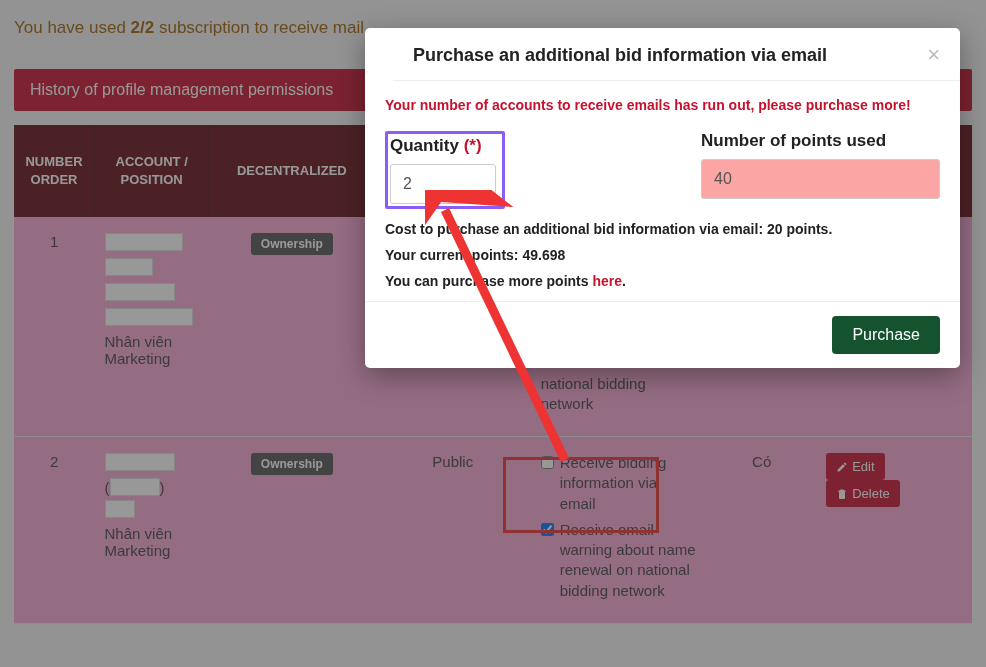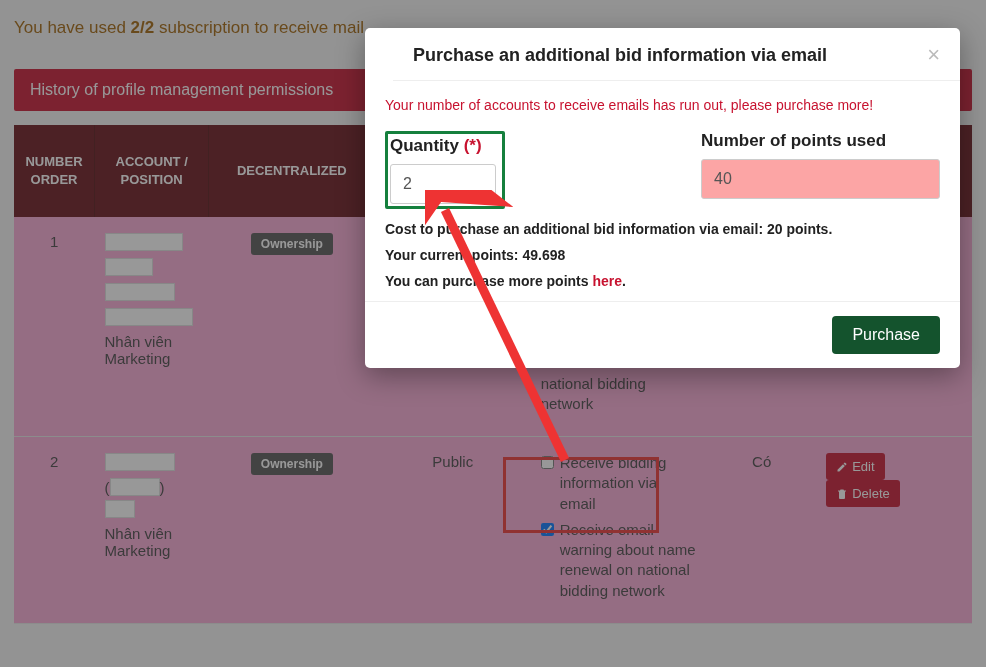--- a/index.html
+++ b/index.html
@@ -92,34 +92,34 @@
   z-index: 20;
 }
 .modal-head {
   padding: 16px 20px 14px;
   border-bottom: 1px solid #eee;
   display: flex; justify-content: space-between; align-items: flex-end; margin-left: 28px;
 }
 .modal-head h3 { font-size: 18px; font-weight: bold; color: #222; }
 .close-x { font-size: 22px; color: #bbb; cursor: pointer; line-height: 1; }
 .modal-body { padding: 16px 20px 8px; }
-.warn-red { color: #c7122f; font-size: 14px; font-weight: normal; margin-bottom: 18px; }
+.warn-red { color: #c7122f; font-size: 14px; font-weight: bold; margin-bottom: 18px; }
 .form-row { display: flex; gap: 18px; margin-bottom: 12px; }
 .form-col { flex: 1; }
 .form-col label { font-size: 17px; font-weight: bold; color: #222; display: block; margin-bottom: 8px; }
 .form-col label .req { color: #c7122f; }
 .form-col input {
   width: 100%;
   padding: 10px 12px;
   font-size: 16px;
   border: 1px solid #ccc;
   border-radius: 3px;
   color: #555;
 }
-.hl-box { border: 3px solid #15803d; padding: 2px; border-radius: 2px; }
+.hl-box { border: 3px solid #8b5cf6; padding: 2px; border-radius: 2px; }
 .info-line { font-size: 14px; color: #222; margin: 10px 0 4px; }
 .info-line b { font-weight: bold; }
 .info-line a { color: #c7122f; font-weight: bold; text-decoration: none; }
 .modal-foot {
   border-top: 1px solid #eee;
   padding: 14px 20px;
   text-align: right;
 }
 .btn-primary {
   background: #14532d;

